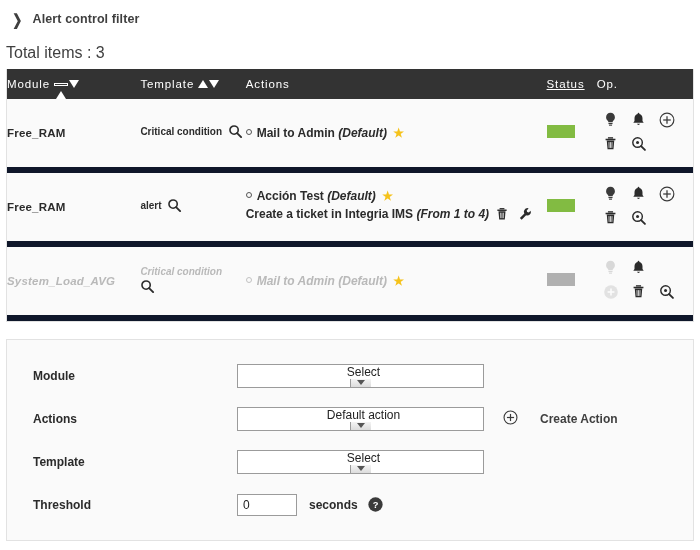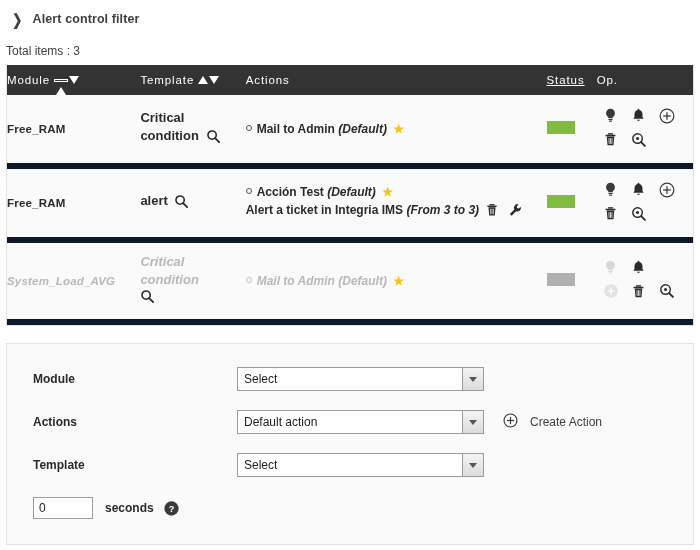--- a/index.html
+++ b/index.html
@@ -34,21 +34,21 @@
   .filter-title {
     font-size: 12.5px;
     font-weight: bold;
     color: #3f3f3f;
     letter-spacing: 0.1px;
   }
 
   
   .total-items {
     padding: 14px 0 7px 6px;
-    font-size: 12px;
+    font-size: 16px;
     color: #3f3f3f;
   }
 
   
   .table-wrap {
     margin: 0 6px;
     border: 1px solid #e2e2e2;
     border-top: none;
     background: #fafafa;
   }
@@ -113,21 +113,21 @@
   .cell-module {
     padding-left: 12px;
     font-size: 11.5px;
     color: #2b2b2b;
     letter-spacing: 0.2px;
     overflow: hidden;
     white-space: nowrap;
   }
   .cell-template {
     padding-left: 4px;
-    font-size: 13px;
+    font-size: 10px;
     color: #2b2b2b;
     line-height: 1.35;
   }
   .cell-actions {
     padding-left: 4px;
     font-size: 12px;
     color: #2b2b2b;
     line-height: 1.5;
   }
   .cell-status { padding-left: 8px; }
@@ -192,20 +192,21 @@
     width: 247px;
     height: 24px;
     font-family: "Liberation Sans", sans-serif;
     font-size: 12px;
     color: #222;
     background: #ffffff;
     border: 1px solid #9b9b9b;
     display: flex;
     align-items: center;
     box-sizing: border-box;
+    flex-direction: column;
   }
   .sel-text { flex: 1; padding-left: 6px; }
   .sel-btn {
     width: 20px;
     height: 22px;
     background: linear-gradient(#f4f4f4, #dcdcdc);
     border-left: 1px solid #9b9b9b;
     display: flex;
     align-items: center;
     justify-content: center;
@@ -229,24 +230,24 @@
   }
   .seconds-label {
     font-size: 12px;
     font-weight: bold;
     color: #2b2b2b;
     margin-left: 12px;
   }
   .create-link {
     display: flex;
     align-items: center;
-    gap: 11px;
+    gap: 21px;
     margin-left: 18px;
     font-size: 12px;
-    font-weight: normal;
+    font-weight: bold;
     color: #3f3f3f;
     cursor: pointer;
   }
 
   
   .footer {
     display: flex;
     justify-content: flex-end;
     padding: 14px 16px 0 0;
   }
@@ -384,22 +385,22 @@
               </svg>
         </span>
       </td>
       <td class="cell-actions">
         <span class="action-item">
           <span class="bullet"></span><span>Acción Test</span>
           <span class="ital">(Default)</span>
           <span class="star">★</span>
         </span>
         <span class="action-item">
-          <span>Alert a ticket in Integria IMS</span>
-          <span class="ital">(From 3 to 3)</span>
+          <span>Create a ticket in Integria IMS</span>
+          <span class="ital">(From 1 to 4)</span>
           <span style="display:inline-block;vertical-align:-4px;margin-left:2px;">
             <svg width="16" height="16" viewBox="0 0 20 20">
                   <rect x="7" y="2.6" width="6" height="1.6" fill="#2b2b2b"></rect>
                   <rect x="4.2" y="4.4" width="11.6" height="1.8" fill="#2b2b2b"></rect>
                   <path d="M5.6 6.6h8.8l-.9 10.3H6.5z" fill="#2b2b2b"></path>
                   <line x1="8.2" y1="8.4" x2="8.4" y2="15.2" stroke="#fafafa" stroke-width="0.9"></line>
                   <line x1="10" y1="8.4" x2="10" y2="15.2" stroke="#fafafa" stroke-width="0.9"></line>
                   <line x1="11.8" y1="8.4" x2="11.6" y2="15.2" stroke="#fafafa" stroke-width="0.9"></line>
                 </svg>
           </span>
@@ -560,20 +561,21 @@
     <span class="form-label">Template</span>
     <div class="sel">
       <span class="sel-text">Select</span>
       <span class="sel-btn">
           <span class="sel-caret"></span>
         </span>
     </div>
   </div>
 
   <div class="form-row">
+    <span class="form-label">Threshold</span>
     <input class="txtinput" type="text" value="0" style="">
     <span class="seconds-label">seconds</span>
     <span style="margin-left:9px;display:inline-flex;">
       <svg width="17" height="17" viewBox="0 0 20 20">
           <circle cx="10" cy="10" r="8.4" fill="#3a3a3a"></circle>
           <text x="10" y="14.4" font-family="Liberation Sans, sans-serif" font-size="11" font-weight="bold" fill="#ffffff" text-anchor="middle">?</text>
         </svg>
     </span>
   </div>
 

